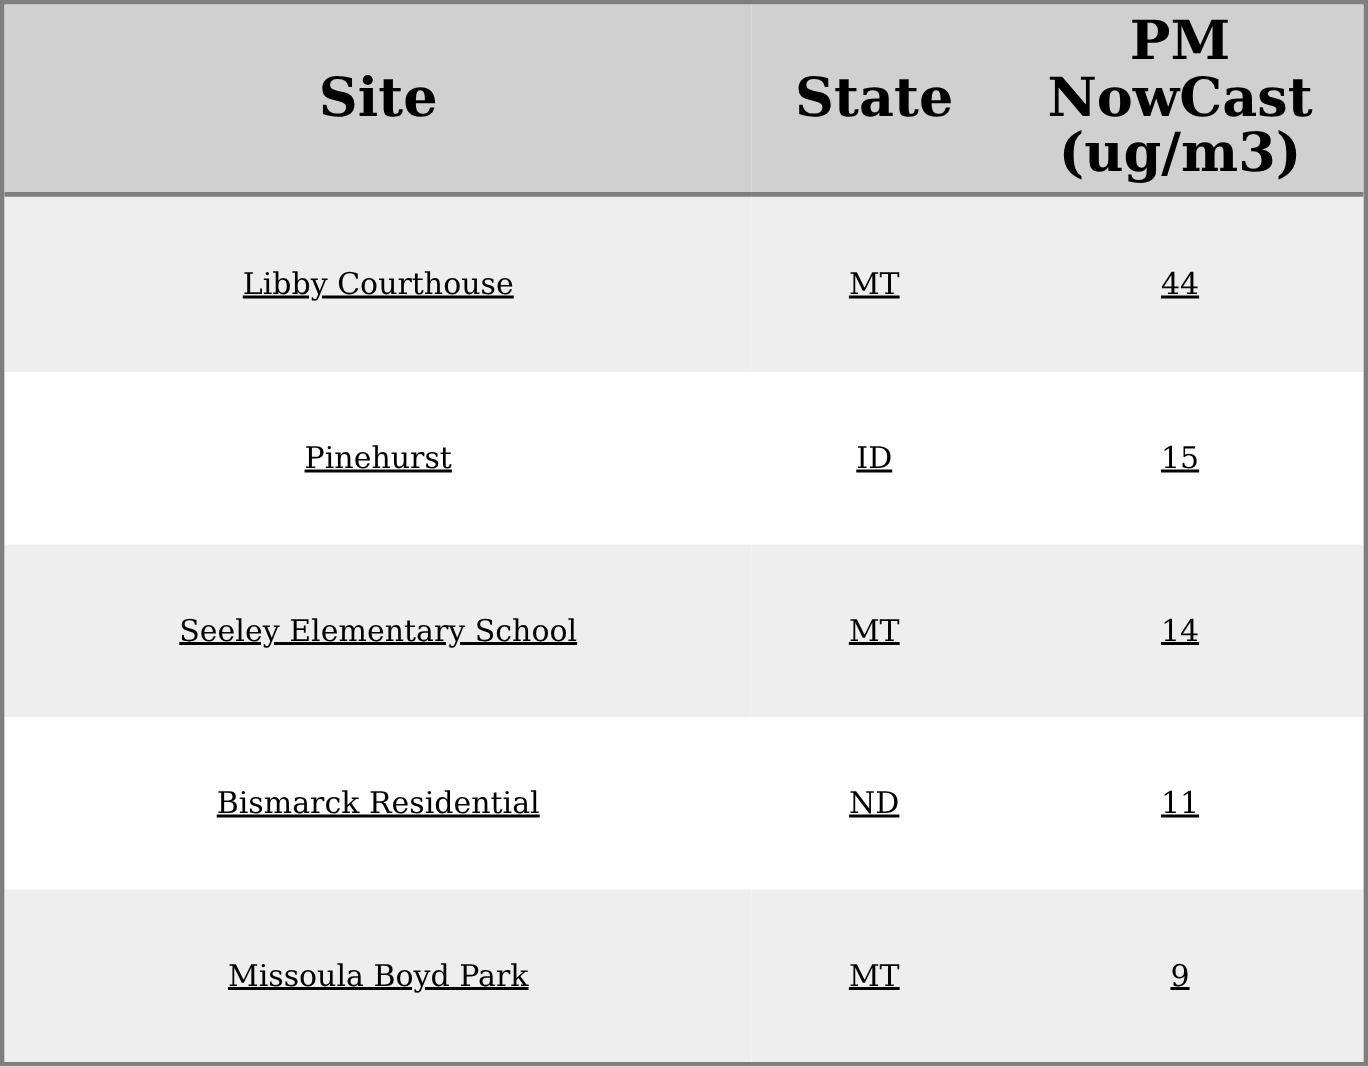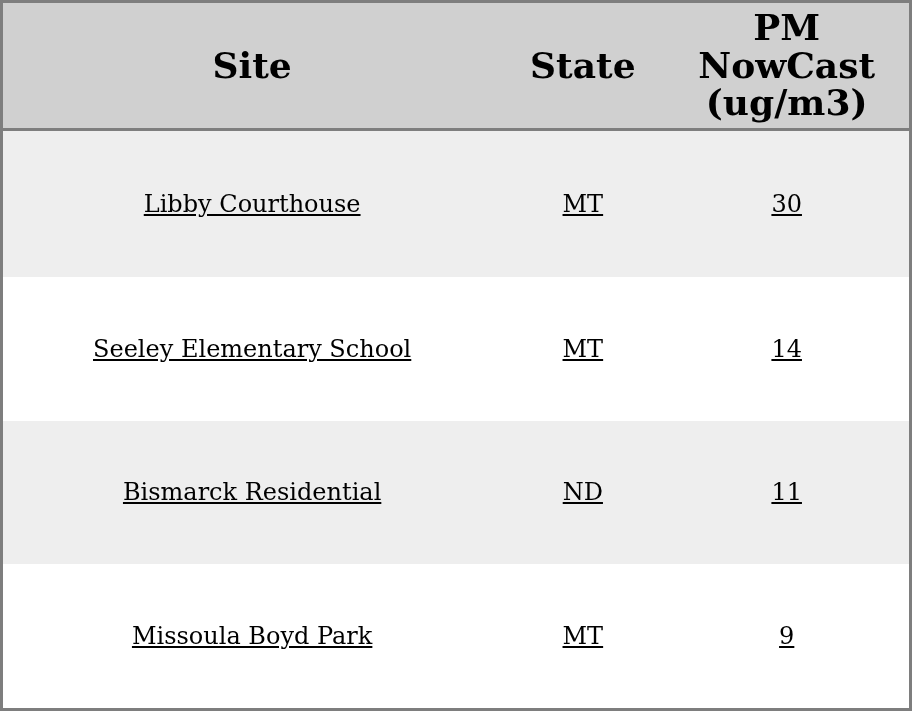--- a/index.html
+++ b/index.html
@@ -42,21 +42,21 @@
   }
   th .hdr-wrap{
     display:inline-block;
     max-width:190px;
   }
   th.col-site{width:55%;}
   th.col-state{width:18%;}
   th.col-pm{width:27%;margin-top:36px;}
   tbody td{
     height:57.7px;
-    font-size:24px;
+    font-size:20px;
     vertical-align:middle;
     padding:0;
     white-space:nowrap;
   }
   tbody tr:nth-child(odd){background:var(--stripe-bg);}
   tbody tr:nth-child(even){background:var(--row-bg);}
 </style>
 </head>
 <body>
 
@@ -66,21 +66,26 @@
       <tr>
         <th class="col-site"><span class="hdr-wrap">Site</span></th>
         <th class="col-state"><span class="hdr-wrap">State</span></th>
         <th class="col-pm"><span class="hdr-wrap">PM NowCast (ug/m3)</span></th>
       </tr>
     </thead>
     <tbody id="table-body">
         <tr>
           <td>Libby Courthouse</td>
           <td>MT</td>
-          <td>30</td>
+          <td>44</td>
+        </tr>
+        <tr>
+          <td>Pinehurst</td>
+          <td>ID</td>
+          <td>15</td>
         </tr>
         <tr>
           <td>Seeley Elementary School</td>
           <td>MT</td>
           <td>14</td>
         </tr>
         <tr>
           <td>Bismarck Residential</td>
           <td>ND</td>
           <td>11</td>

